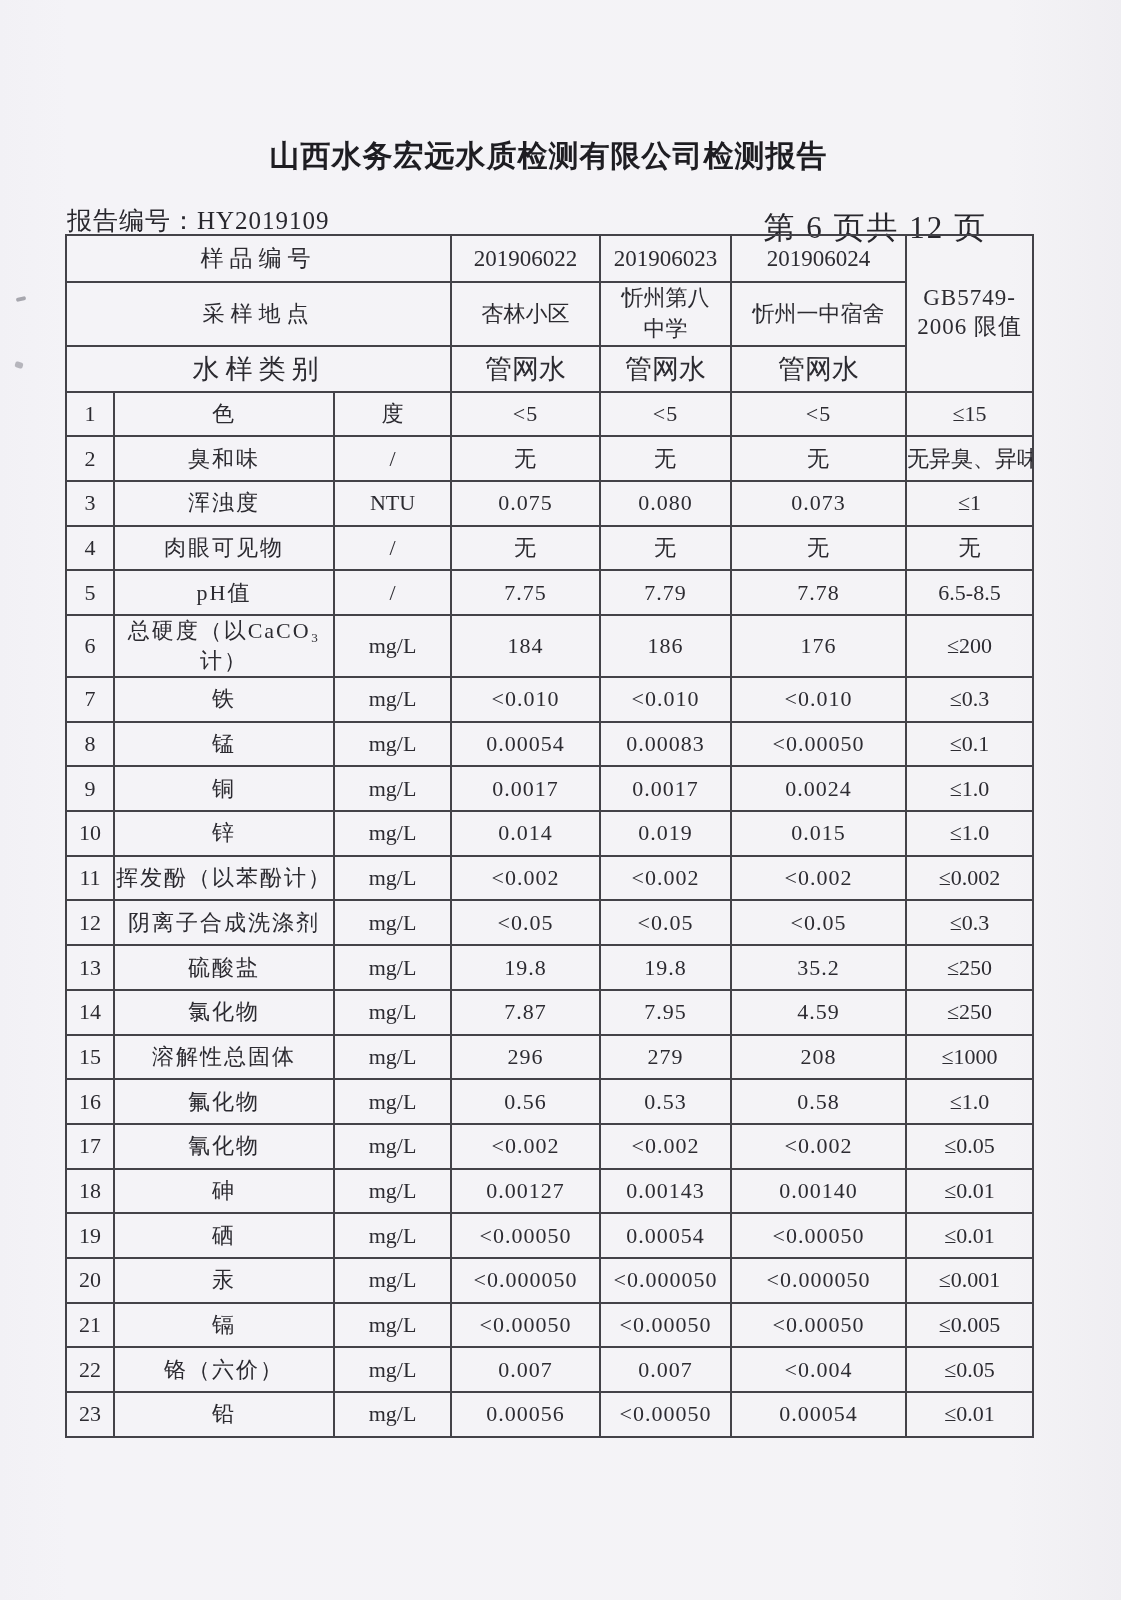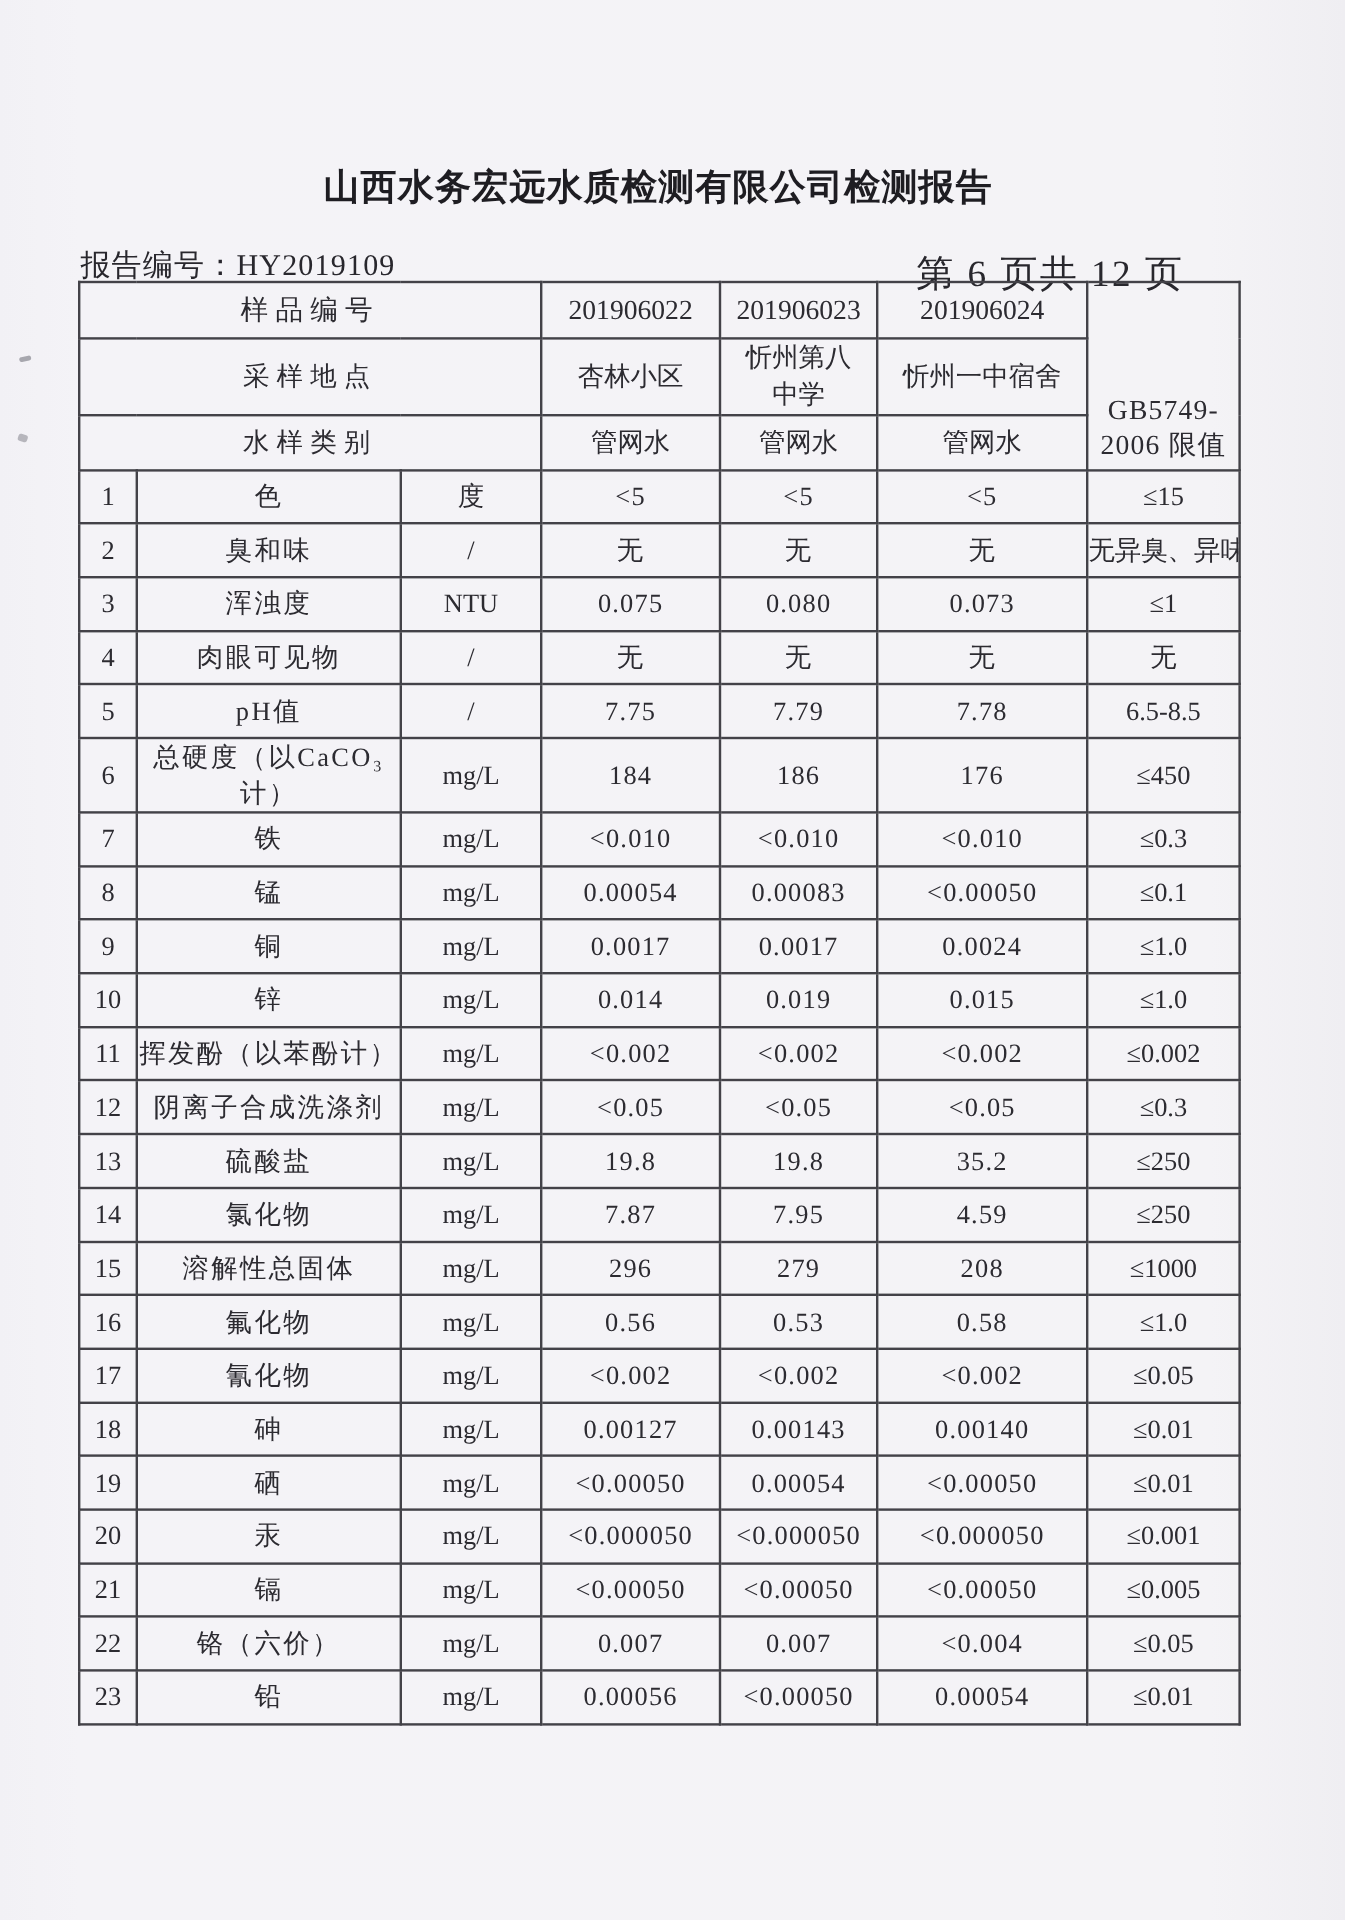--- a/index.html
+++ b/index.html
@@ -31,25 +31,25 @@
     width:967px;border-collapse:collapse;table-layout:fixed;
   }
   table.results td{
     border:2px solid #434248;
     text-align:center;vertical-align:middle;
     font-size:22px;color:#2c2b31;
     padding:0;overflow:hidden;
   }
   tr.h1row td{height:45px;font-size:23px;border-radius:20px;}
   tr.h2row td{height:54px;font-size:22px;}
-  tr.h3row td{height:44px;font-size:22px;}
+  tr.h3row td{height:44px;font-size:27px;}
   td.hlabel{letter-spacing:6px;}
   td.limit-head{font-size:23px;letter-spacing:1px;}
   .limit-head-inner{
-    display:flex;flex-direction:column;justify-content:flex-end;
+    display:flex;flex-direction:column;justify-content:center;
     height:145px;
   }
   .loc-narrow{display:inline-block;width:96px;line-height:1.4;}
   tbody.body-rows tr{height:44.7px;}
   td.c-no{font-size:21px;color:#35343a;}
   td.c-item{text-align:left;padding-left:11px;letter-spacing:2px;}
   td.c-unit{font-size:21px;}
   td.c-v1,td.c-v2,td.c-v3{font-size:22px;letter-spacing:1px;}
   td.c-limit{font-size:21px;white-space:nowrap;letter-spacing:0;}
   .smudge{position:absolute;background:#8e8e96;border-radius:2px;opacity:.75;}
@@ -150,21 +150,21 @@
           <td class="c-v3">7.78</td>
           <td class="c-limit">6.5-8.5</td>
         </tr>
         <tr>
           <td class="c-no">6</td>
           <td class="c-item">总硬度（以CaCO₃计）</td>
           <td class="c-unit">mg/L</td>
           <td class="c-v1">184</td>
           <td class="c-v2">186</td>
           <td class="c-v3">176</td>
-          <td class="c-limit">≤450</td>
+          <td class="c-limit">≤200</td>
         </tr>
         <tr>
           <td class="c-no">7</td>
           <td class="c-item">铁</td>
           <td class="c-unit">mg/L</td>
           <td class="c-v1">&lt;0.010</td>
           <td class="c-v2">&lt;0.010</td>
           <td class="c-v3">&lt;0.010</td>
           <td class="c-limit">≤0.3</td>
         </tr>

